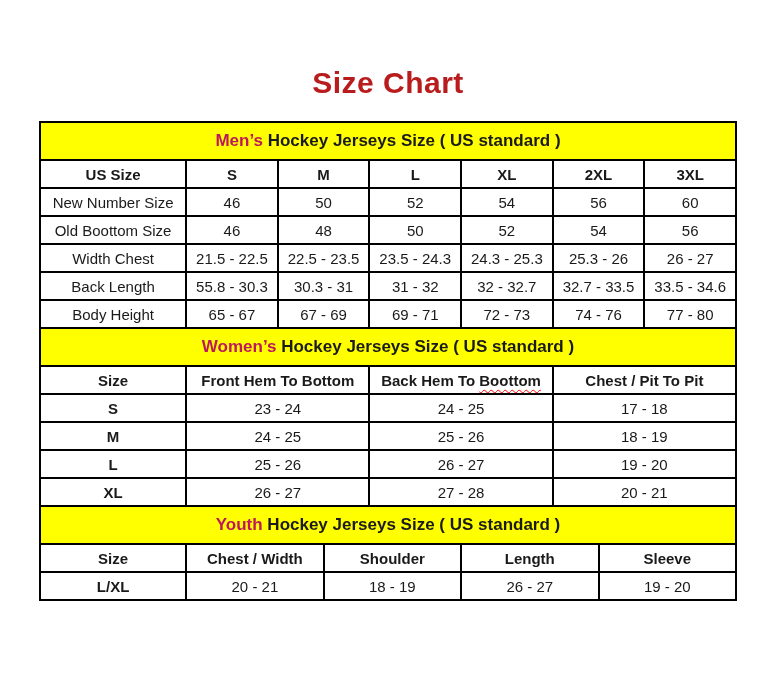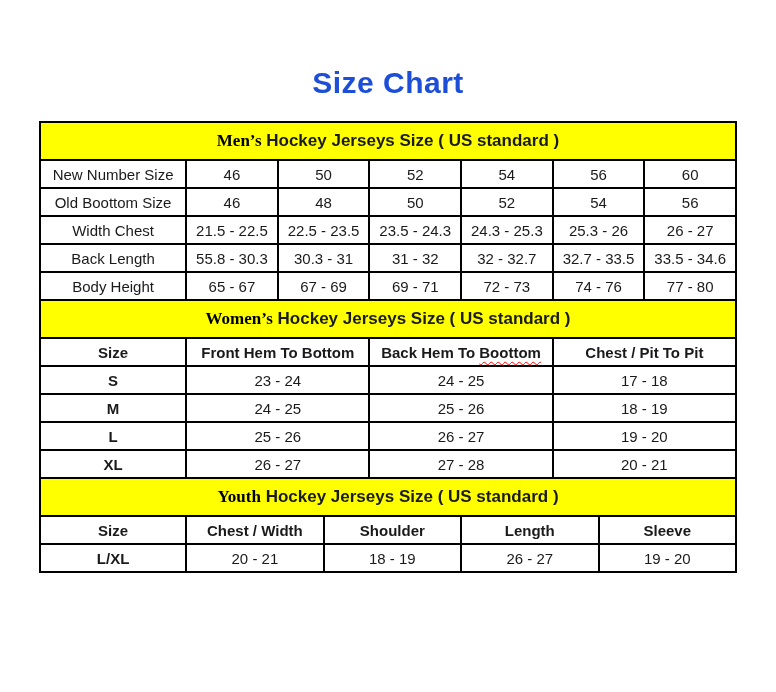--- a/index.html
+++ b/index.html
@@ -9,21 +9,21 @@
     font-family: "Liberation Sans", sans-serif;
     color: #1a1a1a;
     overflow: hidden;
   }
   .page { width: 776px; height: 692px; background: #ffffff; }
   .title {
     margin-top: 66px;
     text-align: center;
     font-size: 30px;
     font-weight: bold;
-    color: #1d4ed8;
+    color: #b91c1c;
     letter-spacing: 0.5px;
   }
   .chart-wrap {
     width: 698px;
     margin: 21px auto 0 auto;
   }
   table {
     width: 100%;
     border-collapse: collapse;
     table-layout: fixed;
@@ -38,21 +38,21 @@
     padding: 0 2px;
     overflow: hidden;
     white-space: nowrap;
   }
   .banner-cell {
     background: #FFFF00;
     height: 38px;
     font-size: 17px;
     font-weight: bold;
   }
-  .banner-highlight { color: #000000; font-family: Liberation Serif, serif; }
+  .banner-highlight { color: #be185d; }
   th { font-weight: bold; }
   td.label-cell { font-weight: normal; }
   td.size-cell { font-weight: bold; }
   td.value-cell { font-weight: normal; }
   .misspelled {
     text-decoration-line: underline;
     text-decoration-style: wavy;
     text-decoration-color: #FF0000;
     text-decoration-thickness: 1px;
     text-underline-offset: 3px;
@@ -82,20 +82,29 @@
           <col class="c-val">
           <col class="c-val">
       </colgroup>
       <tbody>
         <tr>
           <td class="banner-cell" colspan="7">
             <span class="banner-highlight">Men’s</span><span> Hockey Jerseys Size ( US standard )</span>
           </td>
         </tr>
         <tr>
+          <th>US Size</th>
+          <th>S</th>
+          <th>M</th>
+          <th>L</th>
+          <th>XL</th>
+          <th>2XL</th>
+          <th>3XL</th>
+        </tr>
+        <tr>
           <td class="label-cell">New Number Size</td>
           <td class="value-cell">46</td>
           <td class="value-cell">50</td>
           <td class="value-cell">52</td>
           <td class="value-cell">54</td>
           <td class="value-cell">56</td>
           <td class="value-cell">60</td>
         </tr>
         <tr>
           <td class="label-cell">Old Boottom Size</td>

